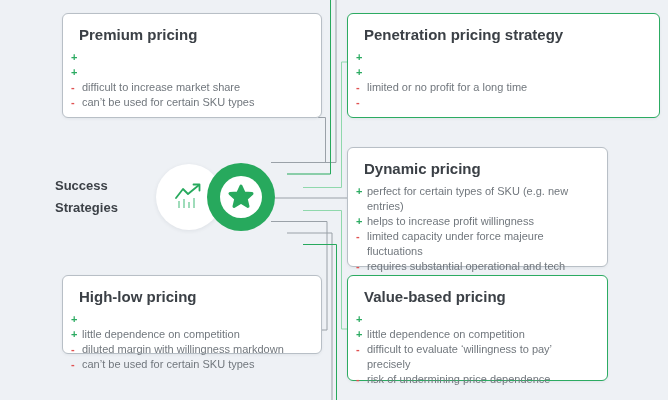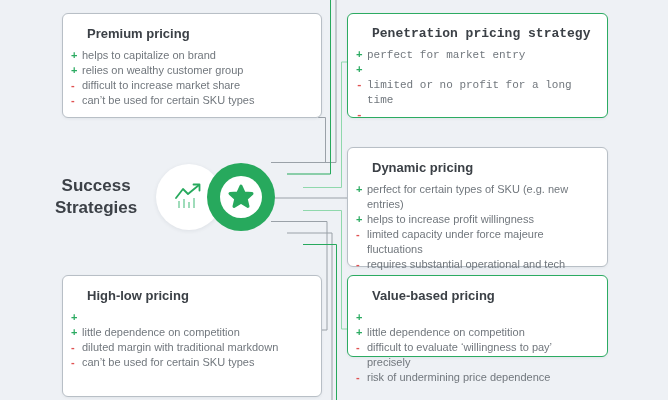--- a/index.html
+++ b/index.html
@@ -20,38 +20,38 @@
 
   
   .card{
     position:absolute;z-index:2;box-sizing:border-box;
     background:#ffffff;border:1px solid #b8bfc6;border-radius:6px;
     padding:12px 12px 0 16px;
     box-shadow:0 1px 3px rgba(25,35,45,.06);
   }
   .card.green{border-color:#2cab62;}
   .card-title{
-    margin:0 0 7px 8px;font-size:13px;font-weight:bold;color:#3b4046;
+    margin:0 0 7px 0;font-size:15px;font-weight:bold;color:#3b4046;
   }
   .item{display:flex;align-items:flex-start;margin-left:-8px;
         font-size:11px;line-height:15px;color:#71777d;}
   .sign{flex:none;width:11px;font-weight:bold;}
   .sign[data-sign="+"]{color:#2cab62;}
   .sign[data-sign="-"]{color:#e05151;}
 
   #card-premium    {left:62px;  top:13px;  width:260px; height:105px;}
-  #card-penetration{left:347px; top:13px;  width:261px; height:105px;font-family:Liberation Mono, monospace;}
+  #card-penetration{left:347px; top:13px;  width:313px; height:105px;}
   #card-dynamic    {left:347px; top:147px; width:261px; height:120px;}
-  #card-highlow    {left:62px;  top:275px; width:260px; height:122px;}
-  #card-value      {left:347px; top:275px; width:261px; height:82px;}
+  #card-highlow    {left:62px;  top:275px; width:260px; height:79px;}
+  #card-value      {left:347px; top:275px; width:261px; height:106px;}
 
   
   .hub-title{
     position:absolute;z-index:3;left:55px;top:175px;
-    font-size:17px;line-height:22px;font-weight:bold;color:#3c4147;text-align:center;
+    font-size:13px;line-height:22px;font-weight:bold;color:#3c4147;
   }
   .circle{position:absolute;border-radius:50%;}
   .chart-circle{
     z-index:3;left:156px;top:164px;width:66px;height:66px;background:#ffffff;
     box-shadow:0 1px 4px rgba(25,35,45,.08);
     display:flex;align-items:center;justify-content:center;
   }
   .star-circle{
     z-index:4;left:207px;top:163px;width:68px;height:68px;background:#27a95d;
     display:flex;align-items:center;justify-content:center;
@@ -76,41 +76,38 @@
     <path class="c-lgreen" d="M303,210.5 H341.5 V329 H348"></path>
     <path class="c-gray" d="M271,221.5 H327 V330 H321"></path>
     <path class="c-gray" d="M287,233 H332 V402"></path>
     <path class="c-dgreen" d="M303,244.5 H336.5 V402"></path>
   </svg>
 
   <div class="card" id="card-premium">
     <h3 class="card-title">Premium pricing</h3>
     <div class="item">
       <span class="sign" data-sign="+">+</span>
-      <span>helps to capitalize on brand</span>
-      </div>
-    <div class="item">
-      <span class="sign" data-sign="+">+</span>
-      <span>relies on wealthy customer group</span>
+      </div>
+    <div class="item">
+      <span class="sign" data-sign="+">+</span>
       </div>
     <div class="item">
       <span class="sign" data-sign="-">-</span>
       <span>difficult to increase market share</span>
       </div>
     <div class="item">
       <span class="sign" data-sign="-">-</span>
       <span>can’t be used for certain SKU types</span>
       </div>
   </div>
 
   <div class="card green" id="card-penetration">
     <h3 class="card-title">Penetration pricing strategy</h3>
     <div class="item">
       <span class="sign" data-sign="+">+</span>
-      <span>perfect for market entry</span>
       </div>
     <div class="item">
       <span class="sign" data-sign="+">+</span>
       </div>
     <div class="item">
       <span class="sign" data-sign="-">-</span>
       <span>limited or no profit for a long time</span>
       </div>
     <div class="item">
       <span class="sign" data-sign="-">-</span>
@@ -141,21 +138,21 @@
     <h3 class="card-title">High-low pricing</h3>
     <div class="item">
       <span class="sign" data-sign="+">+</span>
       </div>
     <div class="item">
       <span class="sign" data-sign="+">+</span>
       <span>little dependence on competition</span>
       </div>
     <div class="item">
       <span class="sign" data-sign="-">-</span>
-      <span>diluted margin with traditional markdown</span>
+      <span>diluted margin with willingness markdown</span>
       </div>
     <div class="item">
       <span class="sign" data-sign="-">-</span>
       <span>can’t be used for certain SKU types</span>
       </div>
   </div>
 
   <div class="card green" id="card-value">
     <h3 class="card-title">Value-based pricing</h3>
     <div class="item">

